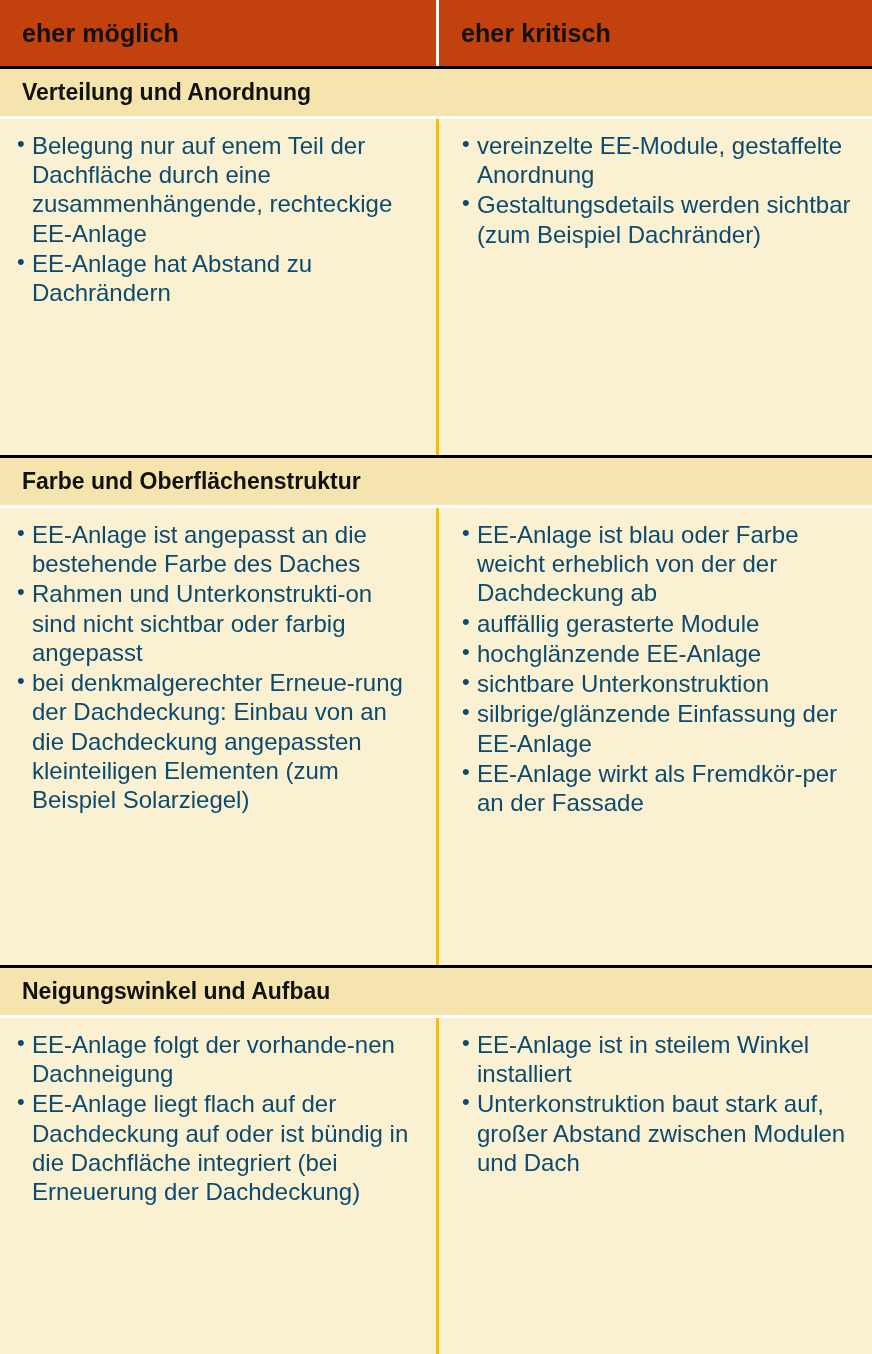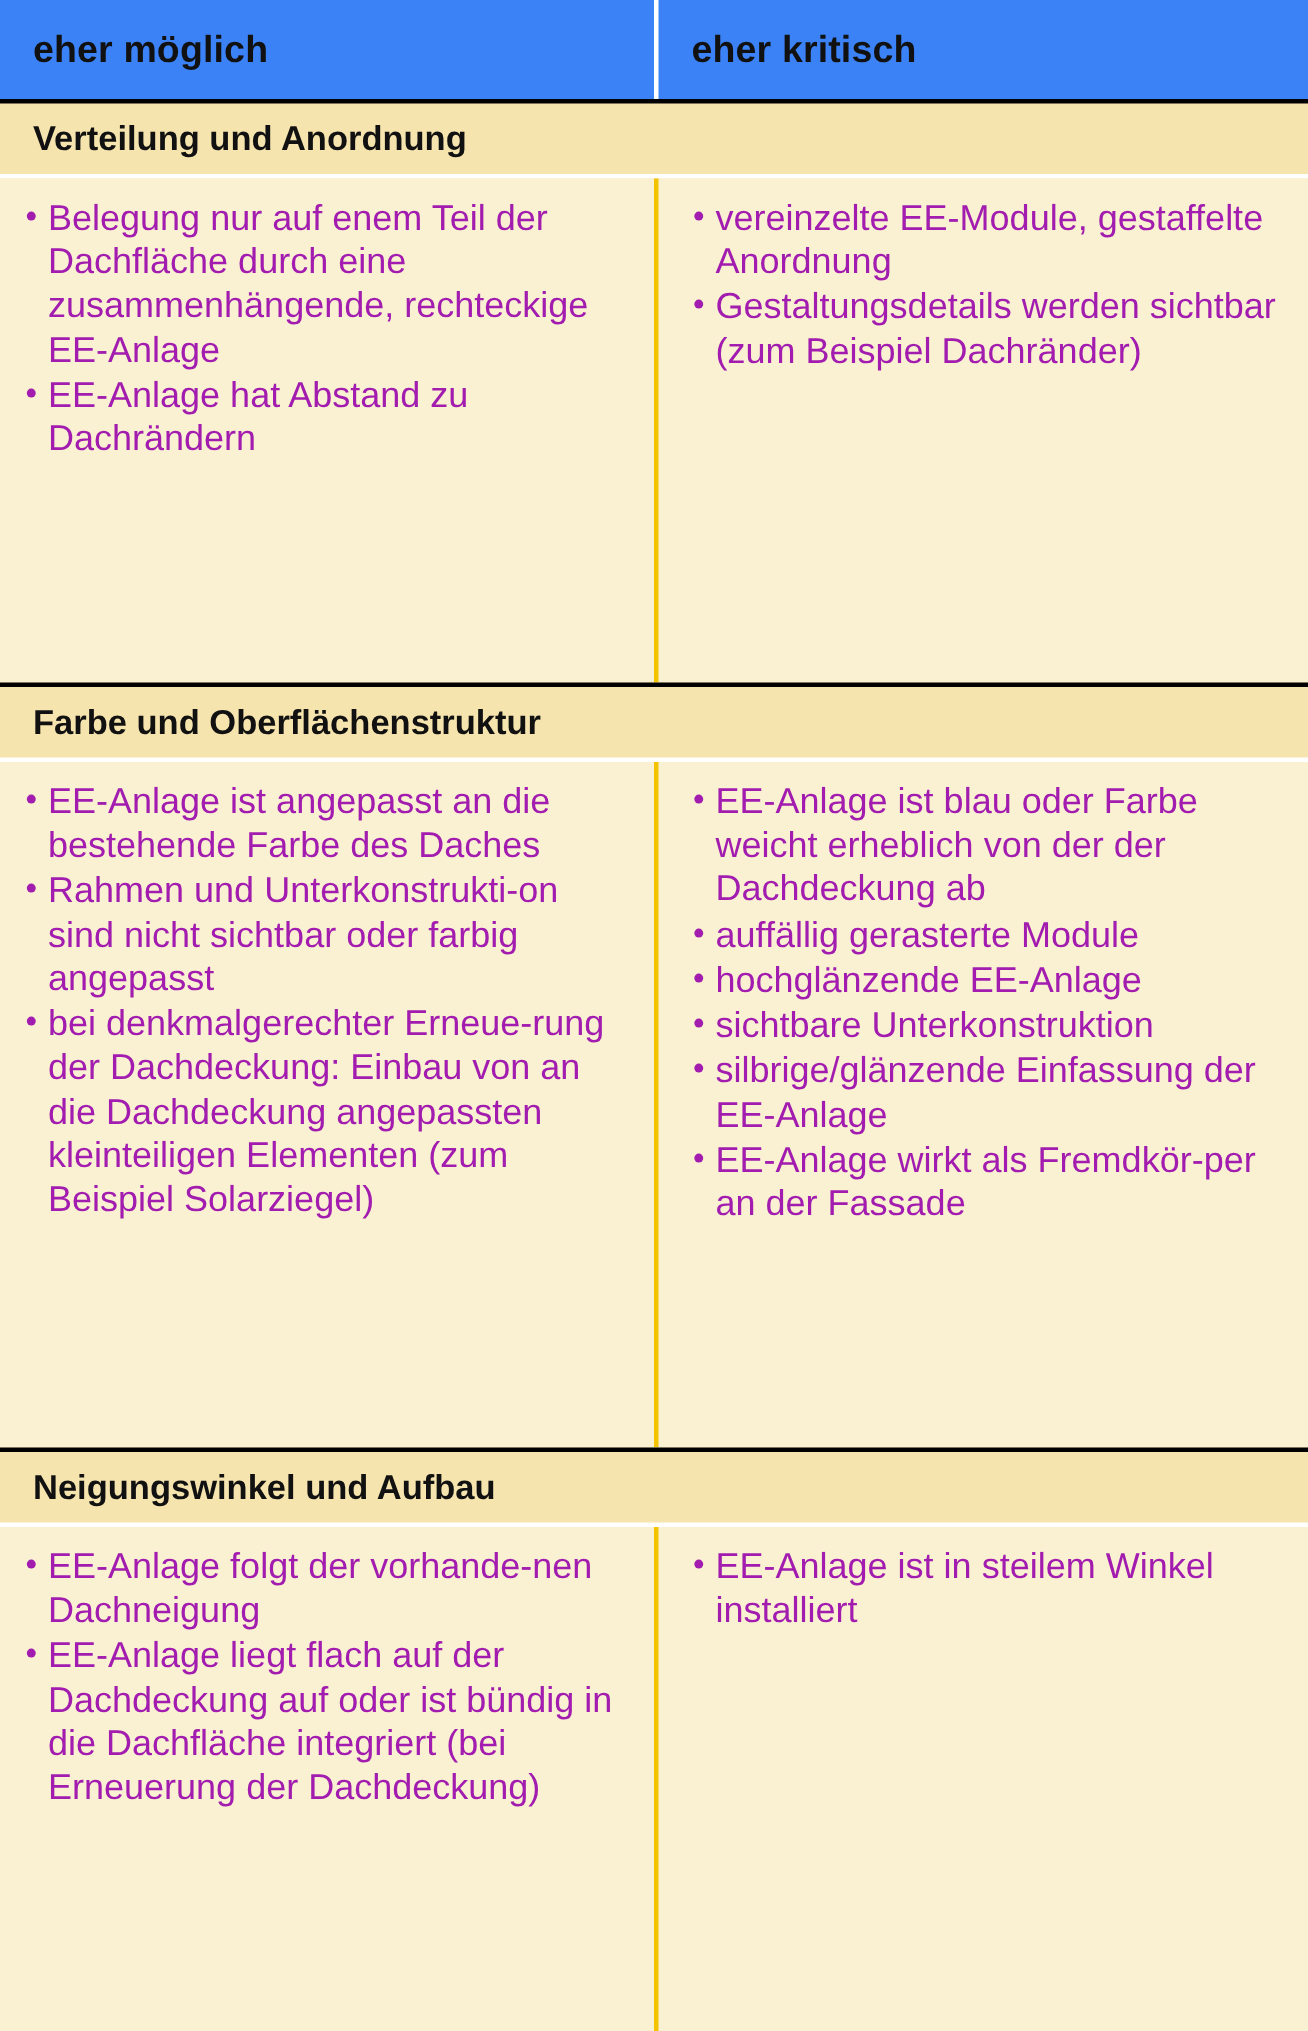--- a/index.html
+++ b/index.html
@@ -18,21 +18,21 @@
     width: 872px;
     height: 1354px;
     box-sizing: border-box;
     display: flex;
     flex-direction: column;
     background: #faf0d2;
   }
   
   .header-row {
     display: flex;
-    background: #3b82f6;
+    background: #c2410c;
     height: 66px;
     flex: 0 0 66px;
     align-items: center;
   }
   .header-cell {
     font-size: 25px;
     font-weight: bold;
     letter-spacing: 0.1px;
     color: #111;
     padding-left: 22px;
@@ -82,21 +82,21 @@
     list-style: none;
     margin: 0;
     padding: 0;
   }
   ul.bullets li {
     position: relative;
     padding-left: 16px;
     font-size: 24px;
     line-height: 1.22;
     margin-bottom: 1px;
-    color: #a21caf;
+    color: #0c4a6e;
   }
   ul.bullets li::before {
     content: "•";
     position: absolute;
     left: 1px;
     top: -1px;
     font-size: 22px;
     line-height: 1.3;
   }
 </style>
@@ -151,17 +151,18 @@
   <div class="content-row">
     <div class="col left">
       <ul class="bullets">
         <li>EE-Anlage folgt der vorhande-nen Dachneigung</li>
         <li>EE-Anlage liegt flach auf der Dachdeckung auf oder ist bündig in die Dachfläche integriert (bei Erneuerung der Dachdeckung)</li>
       </ul>
     </div>
     <div class="col right">
       <ul class="bullets">
         <li>EE-Anlage ist in steilem Winkel installiert</li>
+        <li>Unterkonstruktion baut stark auf, großer Abstand zwischen Modulen und Dach</li>
       </ul>
     </div>
   </div>
 
 </div>
 
 </body></html>

